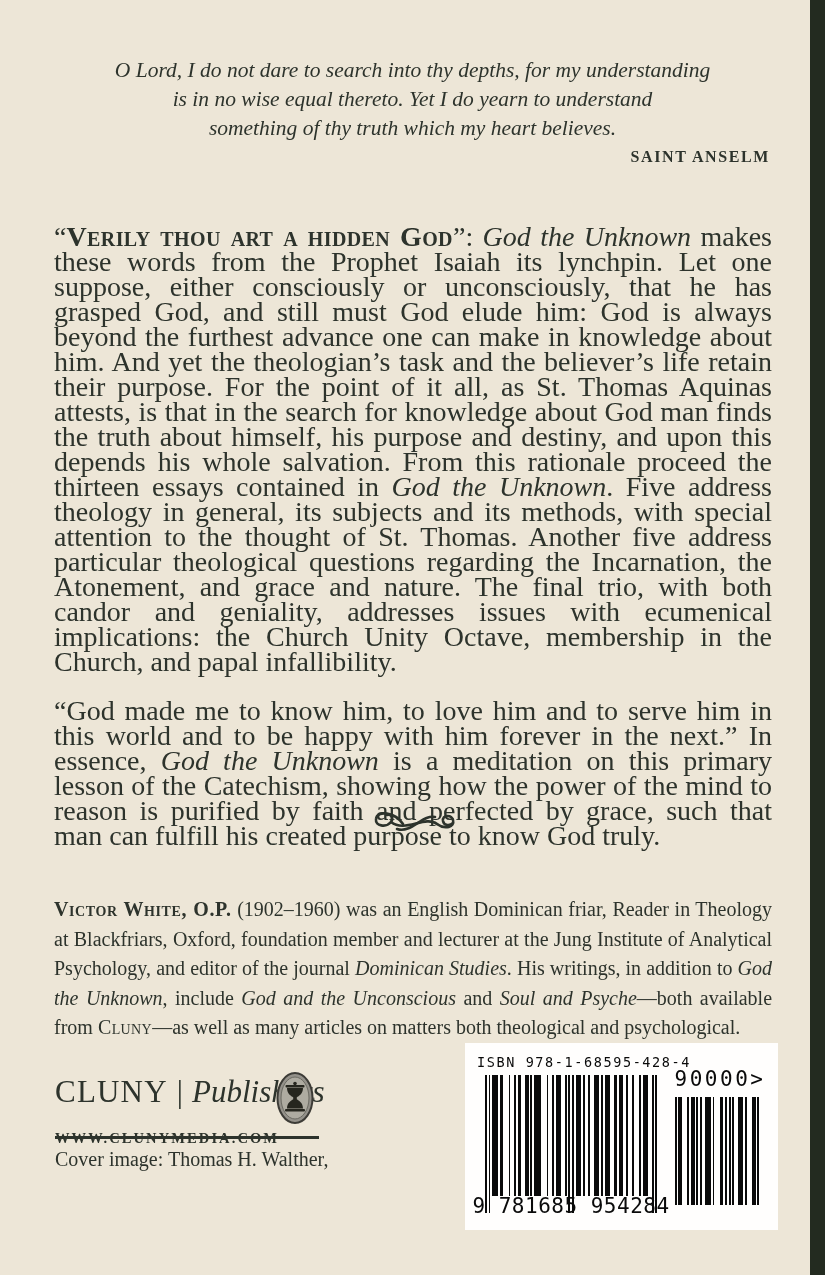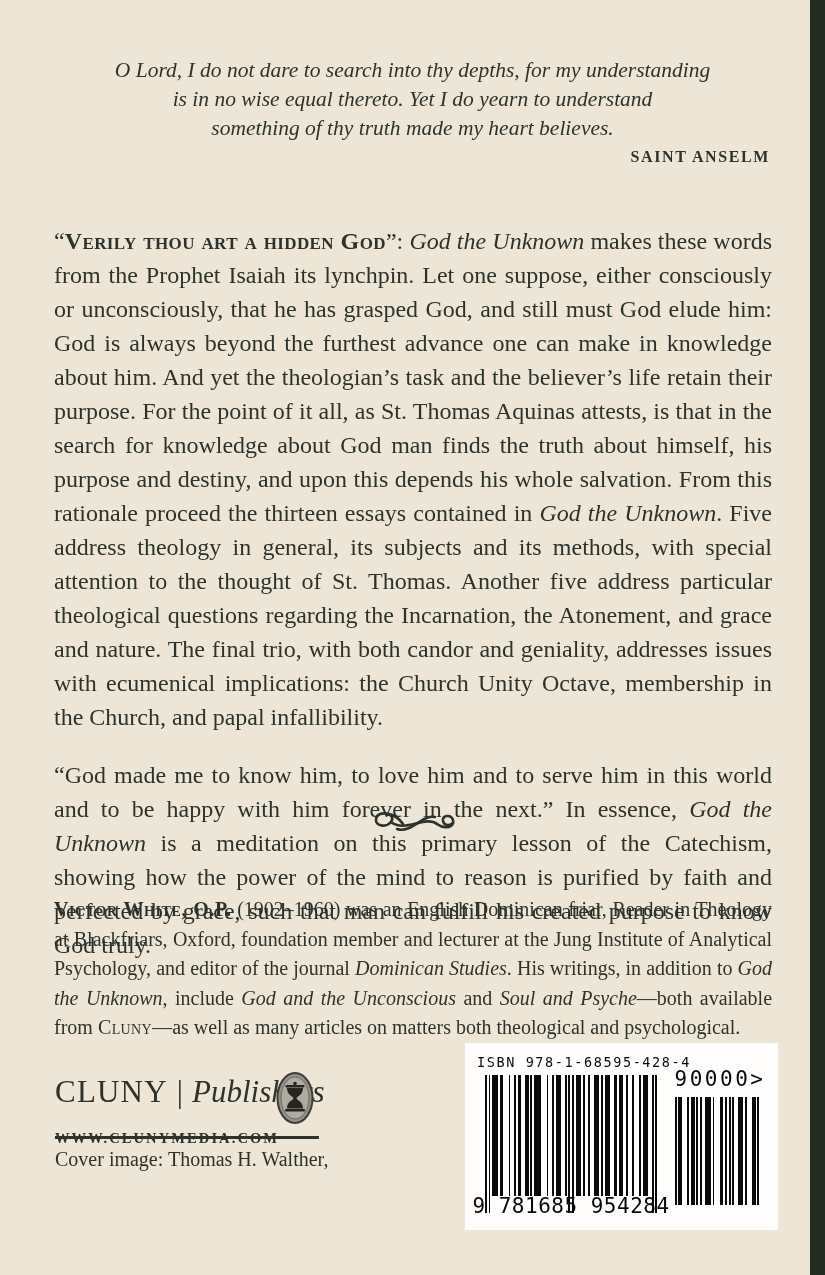--- a/index.html
+++ b/index.html
@@ -15,21 +15,21 @@
   .band{position:absolute;top:0;right:0;width:15px;height:100%;background:#232b20;}
   .abs{position:absolute;}
 
   
   .epigraph{left:55px;top:56px;width:715px;text-align:center;
     font-style:italic;font-size:21.5px;line-height:29px;}
   .attribution{left:55px;top:148px;width:715px;text-align:right;
     font-size:16px;letter-spacing:1.6px;font-variant:small-caps;font-weight:600;text-transform:uppercase;}
 
   
-  .synopsis{left:54px;top:224px;width:718px;font-size:24px;line-height:34px;text-align:justify;}
+  .synopsis{left:54px;top:224px;width:718px;font-size:28px;line-height:25px;text-align:justify;}
   .synopsis p{margin:0 0 24px 0;}
   .seg-italic{font-style:italic;}
   .seg-sc{font-variant:small-caps;font-weight:600;letter-spacing:.4px;}
   .seg-sc2{font-variant:small-caps;letter-spacing:.4px;}
   .seg-scname{font-variant:small-caps;font-weight:600;letter-spacing:.6px;}
 
   .ornament-wrap{left:55px;top:808px;width:715px;text-align:center;}
   .ornament-wrap svg{display:inline-block;}
 
   .bio{left:54px;top:874px;width:718px;height:174px;overflow:hidden;
@@ -65,21 +65,21 @@
 </head>
 <body>
 
 <div class="page" style="background: rgb(237, 230, 215); color: rgb(45, 51, 44);">
 
   <div class="band" style="background: rgb(35, 43, 32);"></div>
 
   <div class="abs epigraph">
     <div>O Lord, I do not dare to search into thy depths, for my understanding</div>
     <div>is in no wise equal thereto. Yet I do yearn to understand</div>
-    <div>something of thy truth made my heart believes.</div>
+    <div>something of thy truth which my heart believes.</div>
   </div>
   <div class="abs attribution">Saint Anselm</div>
 
   <div class="abs synopsis">
     <p><span class="seg-plain">“</span><span class="seg-sc">Verily thou art a hidden God</span><span class="seg-plain">”: </span><span class="seg-italic">God the Unknown</span><span class="seg-plain"> makes these words from the Prophet Isaiah its lynchpin. Let one suppose, either consciously or unconsciously, that he has grasped God, and still must God elude him: God is always beyond the furthest advance one can make in knowledge about him. And yet the theologian’s task and the believer’s life retain their purpose. For the point of it all, as St. Thomas Aquinas attests, is that in the search for knowledge about God man finds the truth about himself, his purpose and destiny, and upon this depends his whole salvation. From this rationale proceed the thirteen essays contained in </span><span class="seg-italic">God the Unknown</span><span class="seg-plain">. Five address theology in general, its subjects and its methods, with special attention to the thought of St. Thomas. Another five address particular theological questions regarding the Incarnation, the Atonement, and grace and nature. The final trio, with both candor and geniality, addresses issues with ecumenical implications: the Church Unity Octave, membership in the Church, and papal infallibility.</span></p>
     <p><span class="seg-plain">“God made me to know him, to love him and to serve him in this world and to be happy with him forever in the next.” In essence, </span><span class="seg-italic">God the Unknown</span><span class="seg-plain"> is a meditation on this primary lesson of the Catechism, showing how the power of the mind to reason is purified by faith and perfected by grace, such that man can fulfill his created purpose to know God truly.</span></p>
   </div>
 
   <div class="abs ornament-wrap">
     <svg width="92" height="34" viewBox="0 0 92 34" fill="none" stroke="#2d332c" stroke-width="2.6" stroke-linecap="round">

